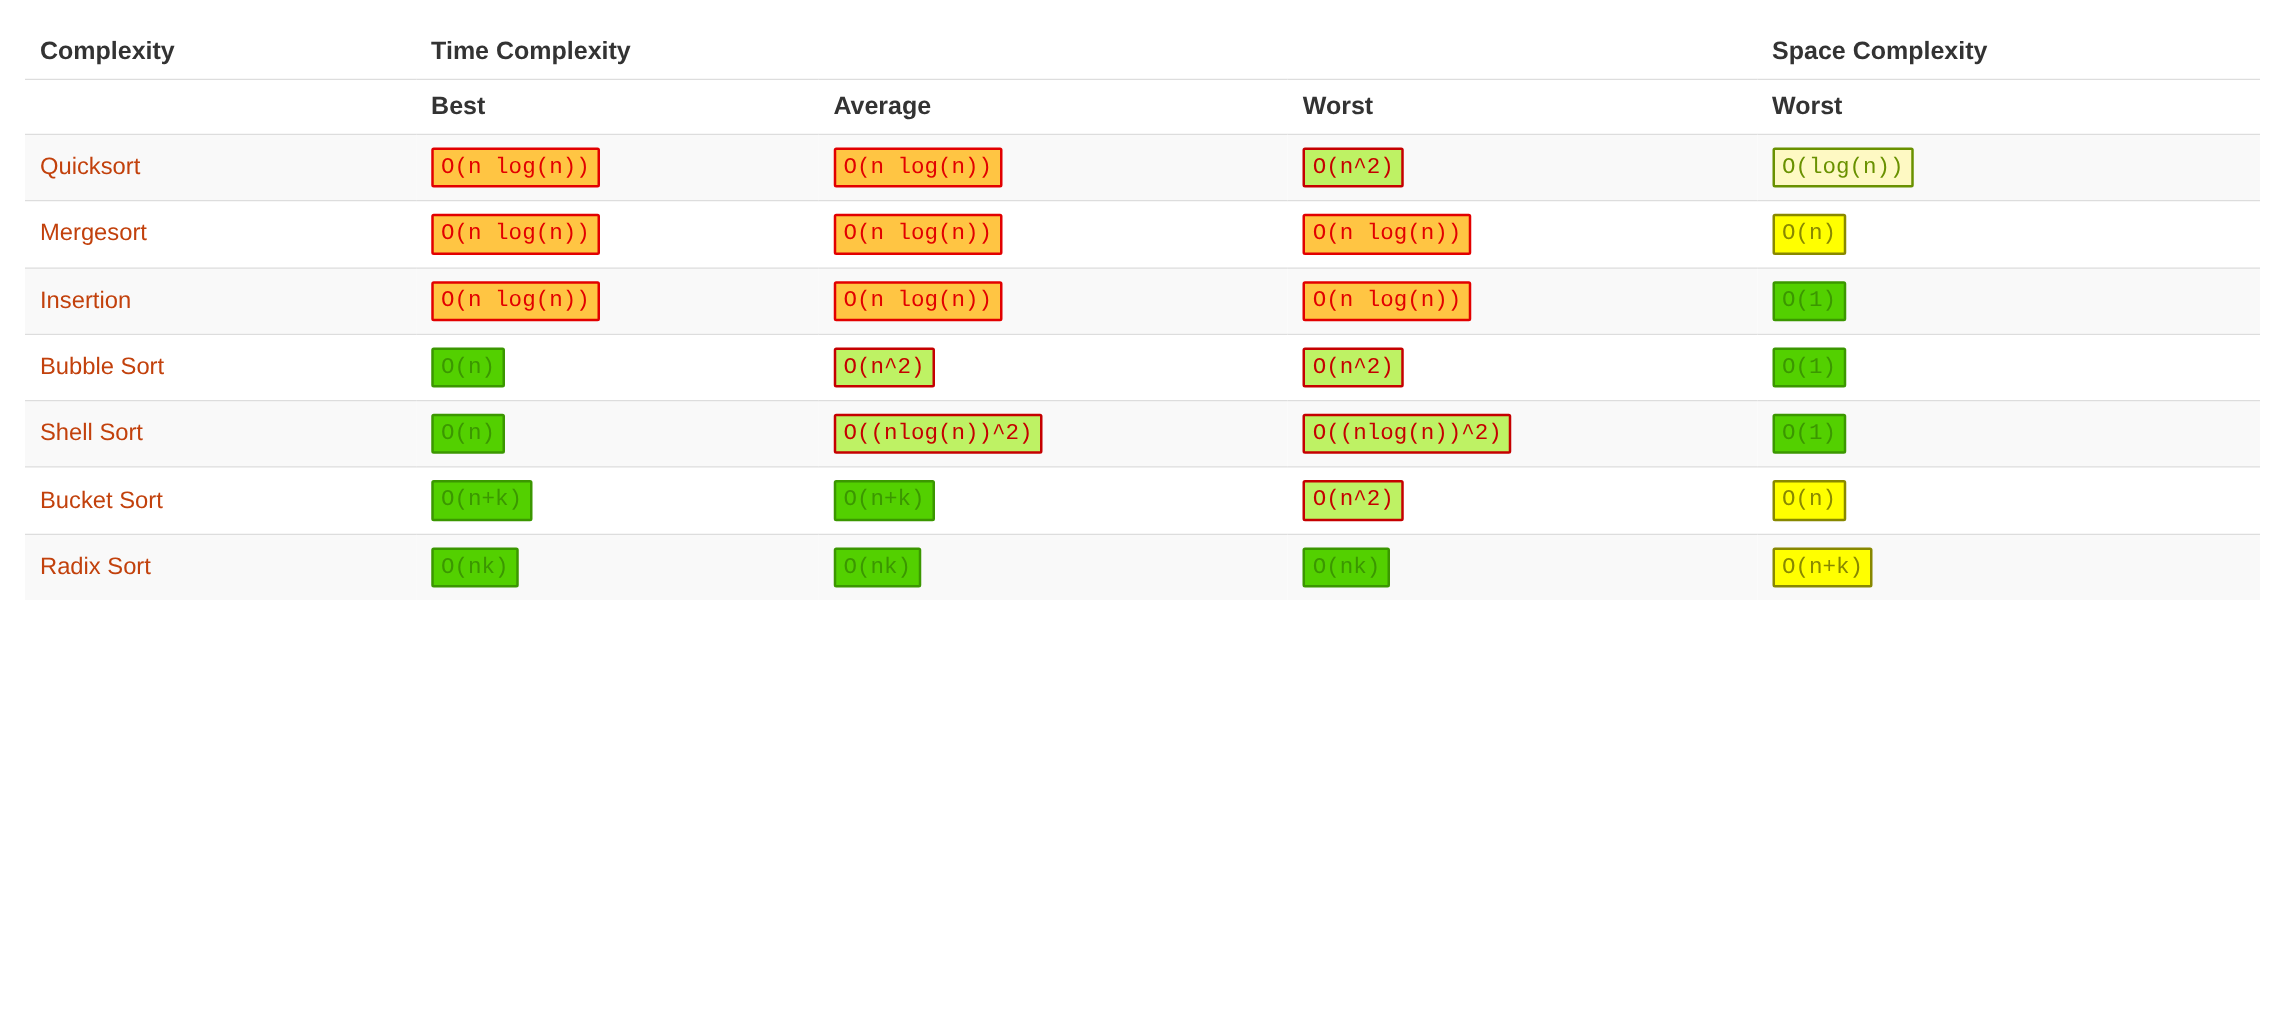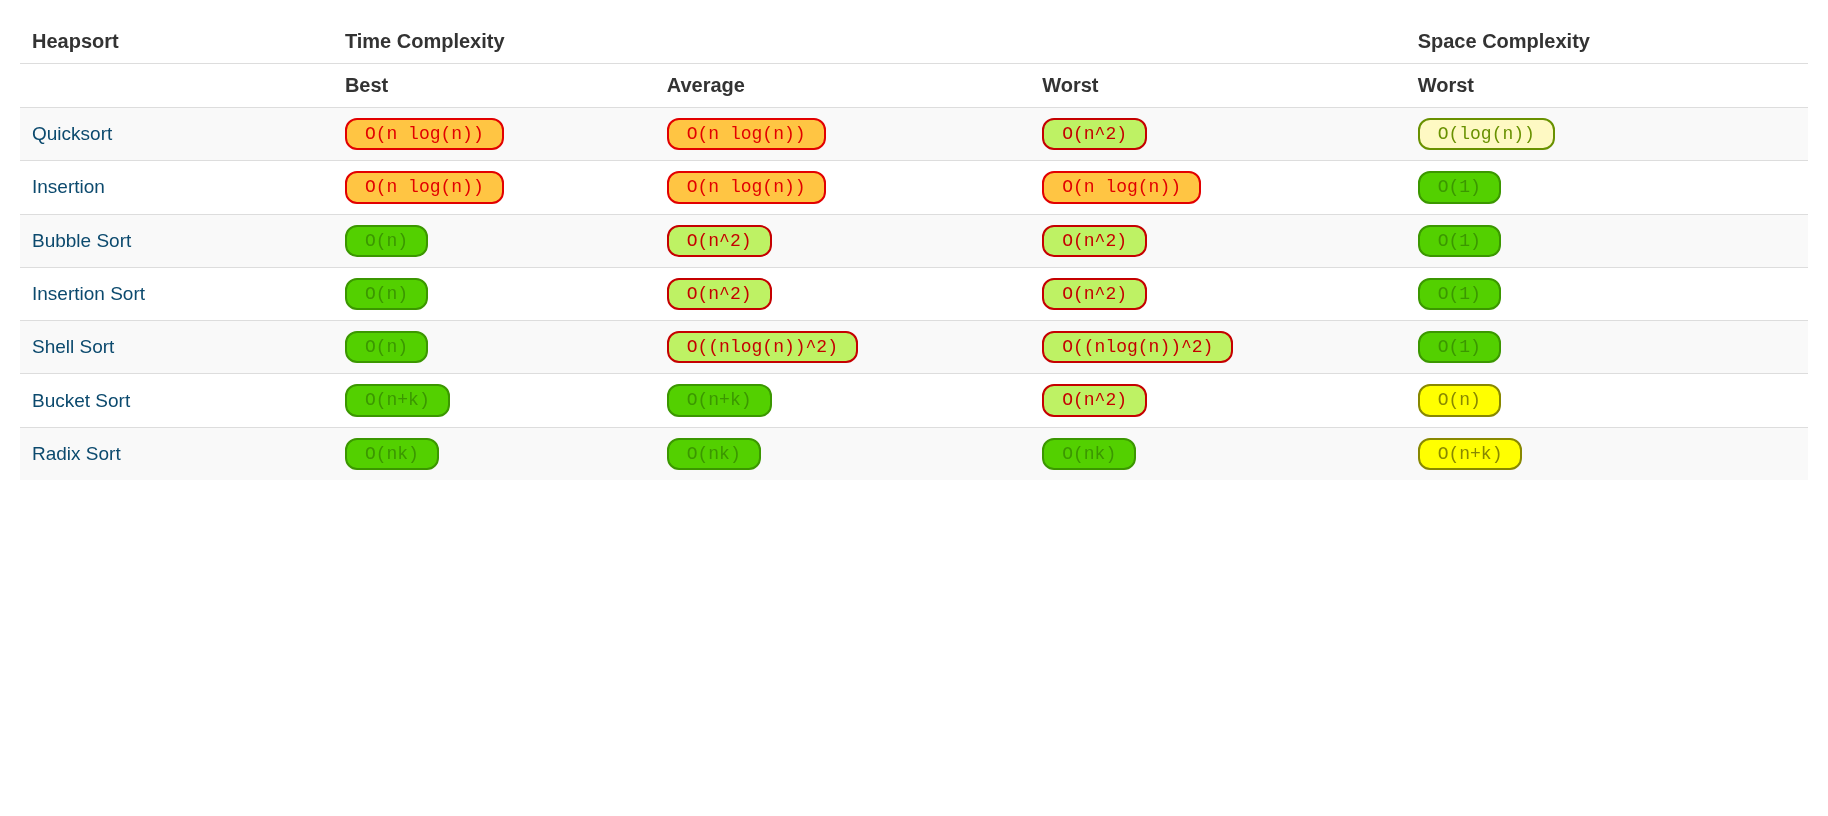--- a/index.html
+++ b/index.html
@@ -29,32 +29,32 @@
   }
   thead tr:first-child th { border-top: none; }
   thead th {
     font-weight: 700;
     color: #333;
     font-size: 20px;
   }
   tbody tr:nth-child(odd) { background: #f9f9f9; }
   tbody tr:nth-child(even){ background: #fff; }
   a.alg {
-    color: #0c4a6e;
+    color: #c2410c;
     text-decoration: none;
     font-size: 19px;
   }
   code.tag {
     display: inline-block;
     font-family: Menlo, Monaco, Consolas, "Courier New", monospace;
     font-size: 18px;
-    padding: 2px 18px;
+    padding: 2px 6px;
     line-height: 1.35;
     border: 2px solid;
-    border-radius: 12px;
+    border-radius: 2px;
   }
   
   .c-green       { background:#53d000; border-color:#3b9700; color:#3b9700; }
   .c-yellowgreen { background:#fef9c3; border-color:#699100; color:#699100; }
   .c-yellow      { background:#ffff00; border-color:#c5c500; color:#888800; }
   .c-orange      { background:#ffc543; border-color:#e20000; color:#e20000; }
   .c-red         { background:#bef264; border-color:#c50000; color:#c50000; }
 </style>
 </head>
 <body>
@@ -62,56 +62,56 @@
 <table>
   <colgroup>
     <col class="algo">
       <col class="best">
       <col class="avg">
       <col class="worst">
       <col class="space">
   </colgroup>
   <thead>
     <tr>
-      <th>Heapsort</th>
+      <th>Complexity</th>
       <th colspan="3">Time Complexity</th>
       <th>Space Complexity</th>
     </tr>
     <tr>
       <th></th>
       <th>Best</th>
       <th>Average</th>
       <th>Worst</th>
       <th>Worst</th>
     </tr>
   </thead>
   <tbody id="rows">
       <tr>
         <td><a href="#" class="alg">Quicksort</a></td>
         <td><code class="tag c-orange">O(n log(n))</code></td>
         <td><code class="tag c-orange">O(n log(n))</code></td>
         <td><code class="tag c-red">O(n^2)</code></td>
         <td><code class="tag c-yellowgreen">O(log(n))</code></td>
       </tr>
       <tr>
+        <td><a href="#" class="alg">Mergesort</a></td>
+        <td><code class="tag c-orange">O(n log(n))</code></td>
+        <td><code class="tag c-orange">O(n log(n))</code></td>
+        <td><code class="tag c-orange">O(n log(n))</code></td>
+        <td><code class="tag c-yellow">O(n)</code></td>
+      </tr>
+      <tr>
         <td><a href="#" class="alg">Insertion</a></td>
         <td><code class="tag c-orange">O(n log(n))</code></td>
         <td><code class="tag c-orange">O(n log(n))</code></td>
         <td><code class="tag c-orange">O(n log(n))</code></td>
         <td><code class="tag c-green">O(1)</code></td>
       </tr>
       <tr>
         <td><a href="#" class="alg">Bubble Sort</a></td>
-        <td><code class="tag c-green">O(n)</code></td>
-        <td><code class="tag c-red">O(n^2)</code></td>
-        <td><code class="tag c-red">O(n^2)</code></td>
-        <td><code class="tag c-green">O(1)</code></td>
-      </tr>
-      <tr>
-        <td><a href="#" class="alg">Insertion Sort</a></td>
         <td><code class="tag c-green">O(n)</code></td>
         <td><code class="tag c-red">O(n^2)</code></td>
         <td><code class="tag c-red">O(n^2)</code></td>
         <td><code class="tag c-green">O(1)</code></td>
       </tr>
       <tr>
         <td><a href="#" class="alg">Shell Sort</a></td>
         <td><code class="tag c-green">O(n)</code></td>
         <td><code class="tag c-red">O((nlog(n))^2)</code></td>
         <td><code class="tag c-red">O((nlog(n))^2)</code></td>

